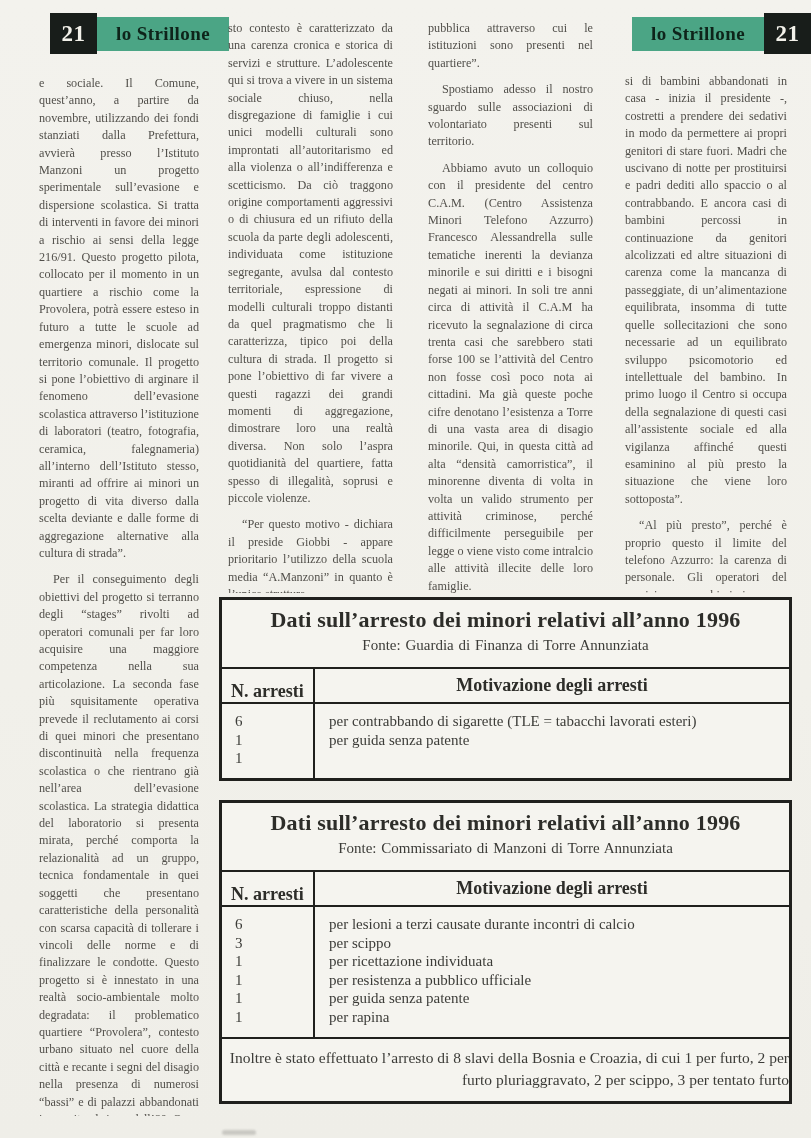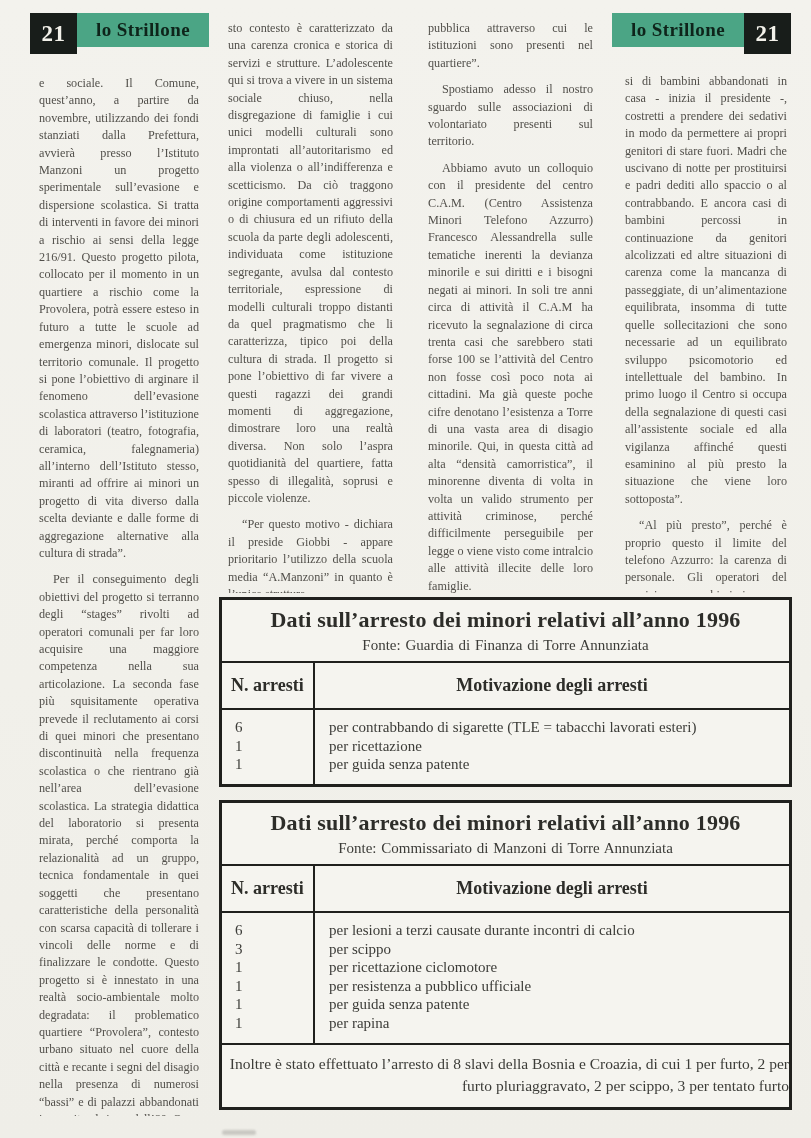--- a/index.html
+++ b/index.html
@@ -3,21 +3,21 @@
 <meta charset="utf-8">
 <style>
   html,body{margin:0;padding:0;}
   body{background:#e9e8e3;font-family:"Liberation Serif","DejaVu Serif",serif;}
   .page{
     position:relative;width:811px;height:1138px;margin:0 auto;
     background:linear-gradient(180deg,#f3f2ed 0%,#f1f0ea 60%,#efeee8 100%);
     overflow:hidden;color:#4c4c47;
   }
   
-  .mast{position:absolute;top:13px;display:flex;align-items:flex-start;}
+  .mast{position:absolute;top:13px;display:flex;align-items:center;margin-left:20px;}
   .mast-left{left:30px;}
   .mast-right{left:612px;}
   .pgnum{
     width:47px;height:41px;background:#181d1a;color:#f2f1ea;
     display:flex;align-items:center;justify-content:center;
     font-weight:bold;font-size:23px;letter-spacing:.5px;
   }
   .mastband{
     width:132px;height:34px;background:#4ba585;color:#0e241a;
     display:flex;align-items:center;justify-content:center;
@@ -35,27 +35,27 @@
   .col2{left:219px;top:11px;width:183px;height:582px;}
   .col3{left:419px;top:11px;width:183px;height:582px;}
   .col4{left:616px;top:64px;width:180px;height:529px;}
   
   .arrest-table{
     position:absolute;left:219px;width:573px;box-sizing:border-box;
     border:3px solid #20201d;background:#f5f4ef;color:#3c3c38;
   }
   .tbl1{top:597px;}
   .tbl2{top:800px;}
-  .tbl-titlebox{padding:6px 8px 6px;text-align:center;}
+  .tbl-titlebox{padding:6px 8px 12px;text-align:center;}
   .tbl-title{font-size:22px;line-height:27px;font-weight:bold;color:#2d2d29;letter-spacing:.2px;}
   .tbl-source{font-size:15px;line-height:20px;margin-top:2px;word-spacing:1px;}
   .tbl-headrow{display:flex;border-top:2px solid #20201d;}
   .th-n{
     flex:0 0 93px;border-right:2px solid #20201d;box-sizing:border-box;
-    padding:12px 0 12px 9px;font-weight:bold;font-size:18px;color:#2d2d29;
+    padding:12px 0 0 9px;font-weight:bold;font-size:18px;color:#2d2d29;
   }
   .th-m{
     flex:1;display:flex;align-items:center;justify-content:center;
     font-weight:bold;font-size:18px;color:#2d2d29;
   }
   .tbl-bodyrow{display:flex;border-top:2px solid #20201d;}
   .tbl-ncol{
     flex:0 0 93px;border-right:2px solid #20201d;box-sizing:border-box;
     padding:8px 0 10px 13px;
   }
@@ -115,21 +115,20 @@
       <div class="th-m">Motivazione degli arresti</div>
     </div>
     <div class="tbl-bodyrow">
       <div class="tbl-ncol">
           <div class="cell-n">6</div>
           <div class="cell-n">1</div>
           <div class="cell-n">1</div>
         </div>
       <div class="tbl-mcol">
           <div class="cell-m">per contrabbando di sigarette (TLE = tabacchi lavorati esteri)</div>
-          <div class="cell-m">per ricettazione</div>
           <div class="cell-m">per guida senza patente</div>
         </div>
     </div>
   </div>
 
   <div class="arrest-table tbl2">
     <div class="tbl-titlebox">
       <div class="tbl-title">Dati sull’arresto dei minori relativi all’anno 1996</div>
       <div class="tbl-source">Fonte: Commissariato di Manzoni di Torre Annunziata</div>
     </div>
@@ -142,21 +141,21 @@
           <div class="cell-n">6</div>
           <div class="cell-n">3</div>
           <div class="cell-n">1</div>
           <div class="cell-n">1</div>
           <div class="cell-n">1</div>
           <div class="cell-n">1</div>
         </div>
       <div class="tbl-mcol">
           <div class="cell-m">per lesioni a terzi causate durante incontri di calcio</div>
           <div class="cell-m">per scippo</div>
-          <div class="cell-m">per ricettazione ciclomotore</div>
+          <div class="cell-m">per ricettazione individuata</div>
           <div class="cell-m">per resistenza a pubblico ufficiale</div>
           <div class="cell-m">per guida senza patente</div>
           <div class="cell-m">per rapina</div>
         </div>
     </div>
     <div class="tbl-note">Inoltre è stato effettuato l’arresto di 8 slavi della Bosnia e Croazia, di cui 1 per furto, 2 per furto pluriaggravato, 2 per scippo, 3 per tentato furto</div>
   </div>
 
   <div class="smudge"></div>
 </div>

